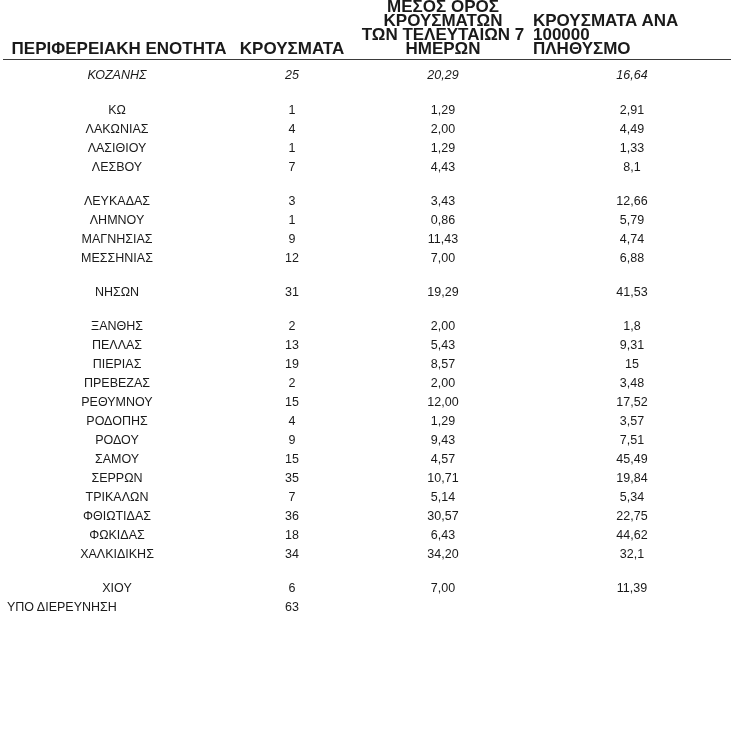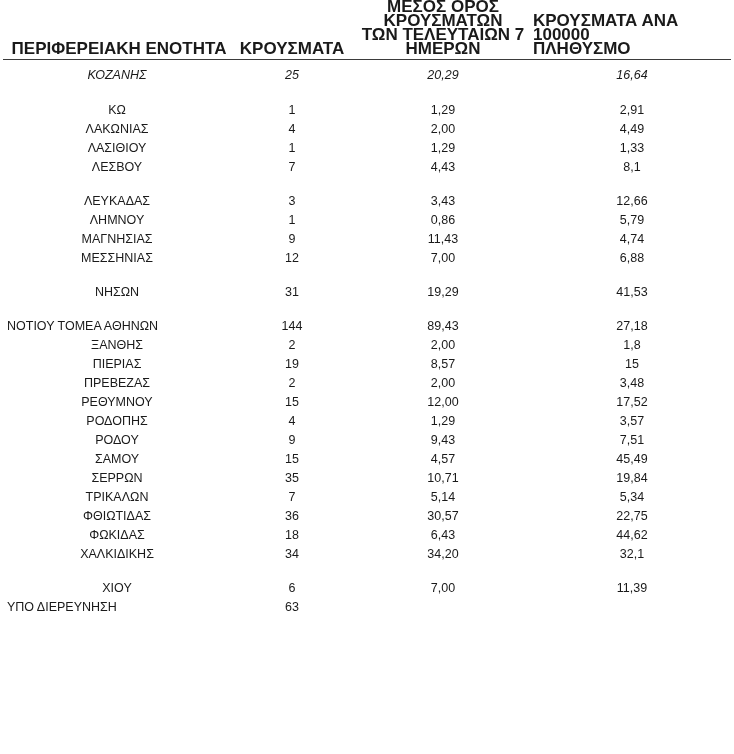--- a/index.html
+++ b/index.html
@@ -184,32 +184,32 @@
         <tr class="data-row">
           <td class="region">ΝΗΣΩΝ</td>
           <td class="num">31</td>
           <td class="num">19,29</td>
           <td class="num">41,53</td>
         </tr>
         <tr class="spacer">
           <td colspan="4"></td>
         </tr>
         <tr class="data-row">
-          <td class="region left">ΝΟΤΙΟΥ ΤΟΜΕΑ ΑΘΗΝΩΝ</td>
-          <td class="num">144</td>
-          <td class="num">89,43</td>
-          <td class="num">27,18</td>
-        </tr>
-        <tr class="data-row">
           <td class="region">ΞΑΝΘΗΣ</td>
           <td class="num">2</td>
           <td class="num">2,00</td>
           <td class="num">1,8</td>
         </tr>
         <tr class="data-row">
+          <td class="region">ΠΕΛΛΑΣ</td>
+          <td class="num">13</td>
+          <td class="num">5,43</td>
+          <td class="num">9,31</td>
+        </tr>
+        <tr class="data-row">
           <td class="region">ΠΙΕΡΙΑΣ</td>
           <td class="num">19</td>
           <td class="num">8,57</td>
           <td class="num">15</td>
         </tr>
         <tr class="data-row">
           <td class="region">ΠΡΕΒΕΖΑΣ</td>
           <td class="num">2</td>
           <td class="num">2,00</td>
           <td class="num">3,48</td>

